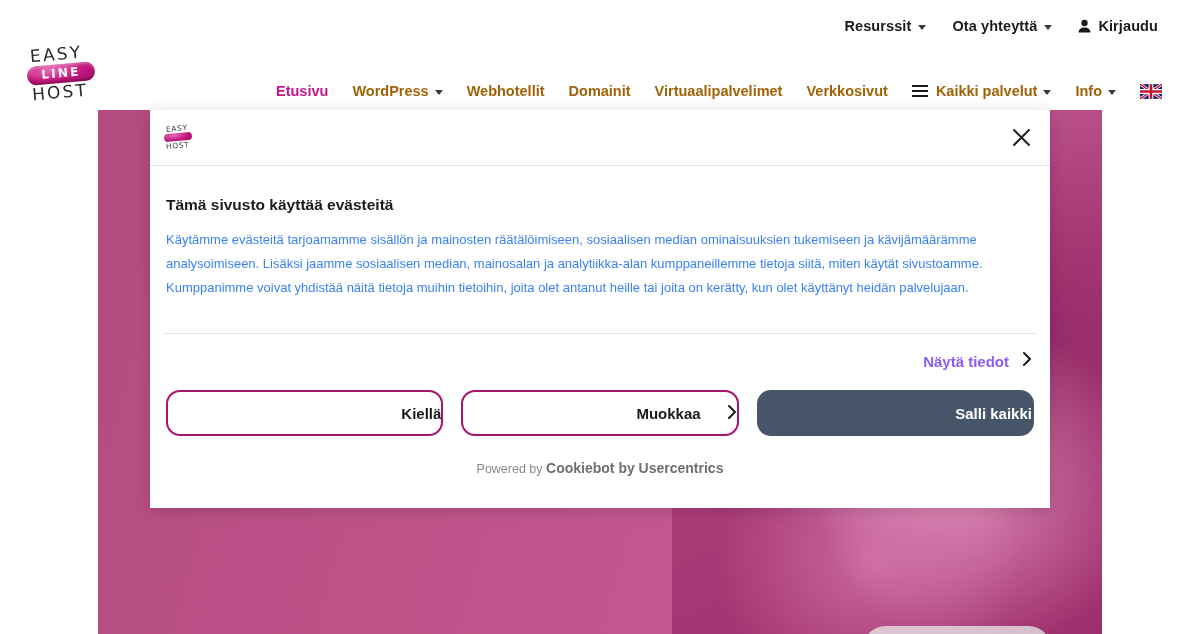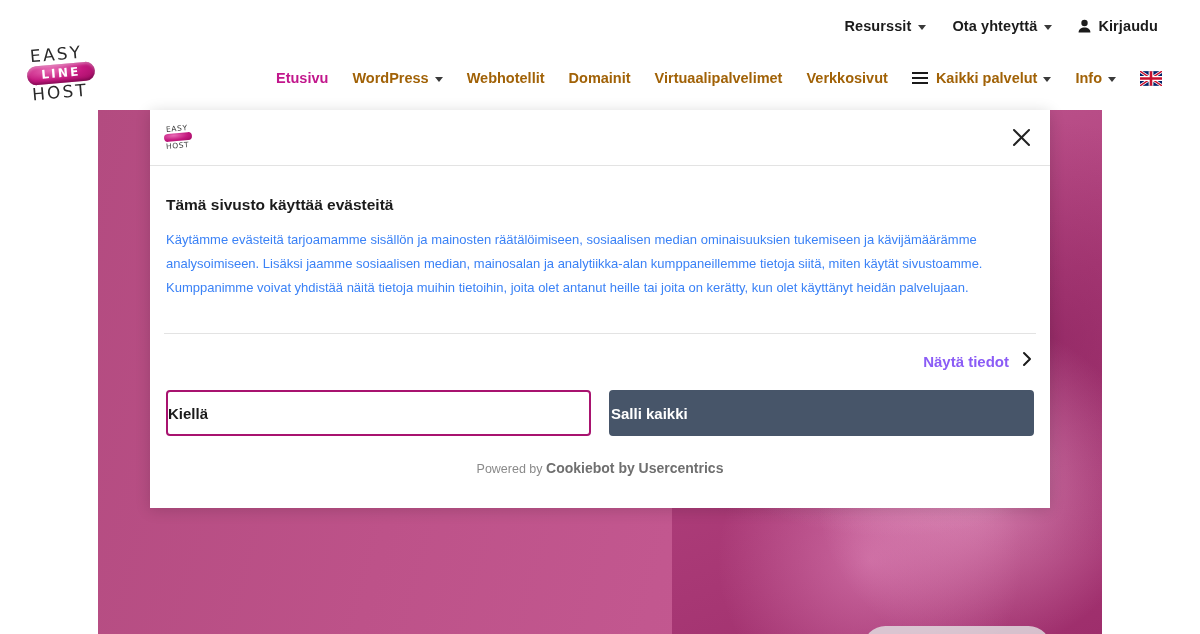--- a/index.html
+++ b/index.html
@@ -86,21 +86,21 @@
     font-family: "DejaVu Sans", sans-serif;
     font-size: 12px;
     font-weight: bold;
     letter-spacing: 2.2px;
     color: #ffffff;
   }
 
   
   .mainnav {
     position: absolute;
-    top: 60px; left: 0;
+    top: 73px; left: 0;
     width: 1200px;
     height: 36px;
     display: flex;
     align-items: center;
     justify-content: flex-end;
     padding-right: 38px;
     gap: 24px;
   }
   .navitem {
     display: flex;
@@ -242,26 +242,26 @@
   .cd-actions {
     display: flex;
     gap: 18px;
     padding: 19px 16px 0 16px;
   }
   .btn {
     height: 46px;
     flex: 1;
     display: flex;
     align-items: center;
-    justify-content: flex-start;
+    justify-content: flex-end;
     gap: 26px;
     font-size: 15px;
     font-weight: bold;
     cursor: pointer;
-    border-radius: 4px;
+    border-radius: 14px;
   }
   .btn-outline {
     background: #ffffff;
     border: 2px solid #a8136f;
     color: #1b1b1b;
   }
   .btn-solid {
     background: #475569;
     border: 2px solid #475569;
     color: #ffffff;
@@ -391,20 +391,28 @@
               <polyline points="2,2 8,8 2,14" fill="none" stroke="#1b1b1b" stroke-width="2" stroke-linecap="round" stroke-linejoin="round"></polyline>
             </svg>
         </span>
       </div>
     </div>
 
     <div class="cd-actions">
       <div class="btn btn-outline">
         <span>Kiellä</span>
       </div>
+      <div class="btn btn-outline">
+        <span>Muokkaa</span>
+        <span>
+          <svg width="10" height="16" viewBox="0 0 10 16">
+              <polyline points="2,2 8,8 2,14" fill="none" stroke="#1b1b1b" stroke-width="2" stroke-linecap="round" stroke-linejoin="round"></polyline>
+            </svg>
+        </span>
+      </div>
       <div class="btn btn-solid">
         <span>Salli kaikki</span>
       </div>
     </div>
 
     <div class="cd-foot">
       <span>Powered by</span>
       <b>Cookiebot by Usercentrics</b>
     </div>
 

